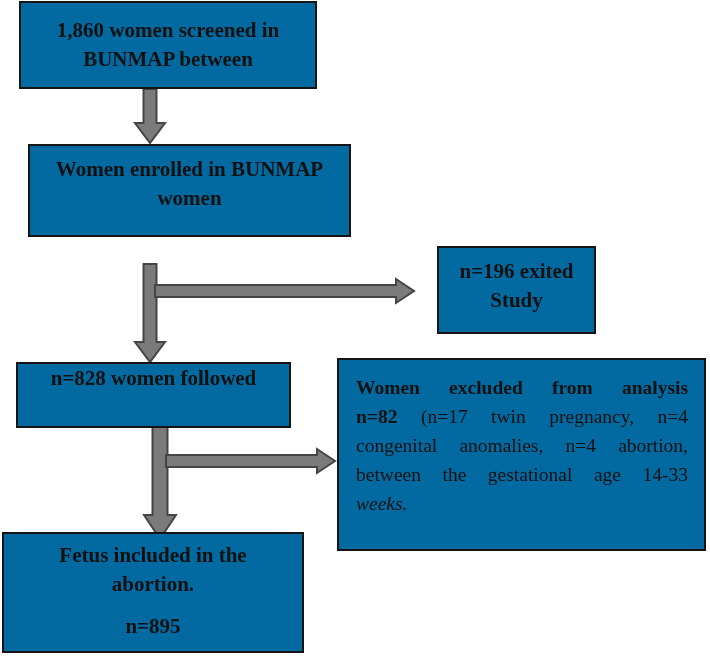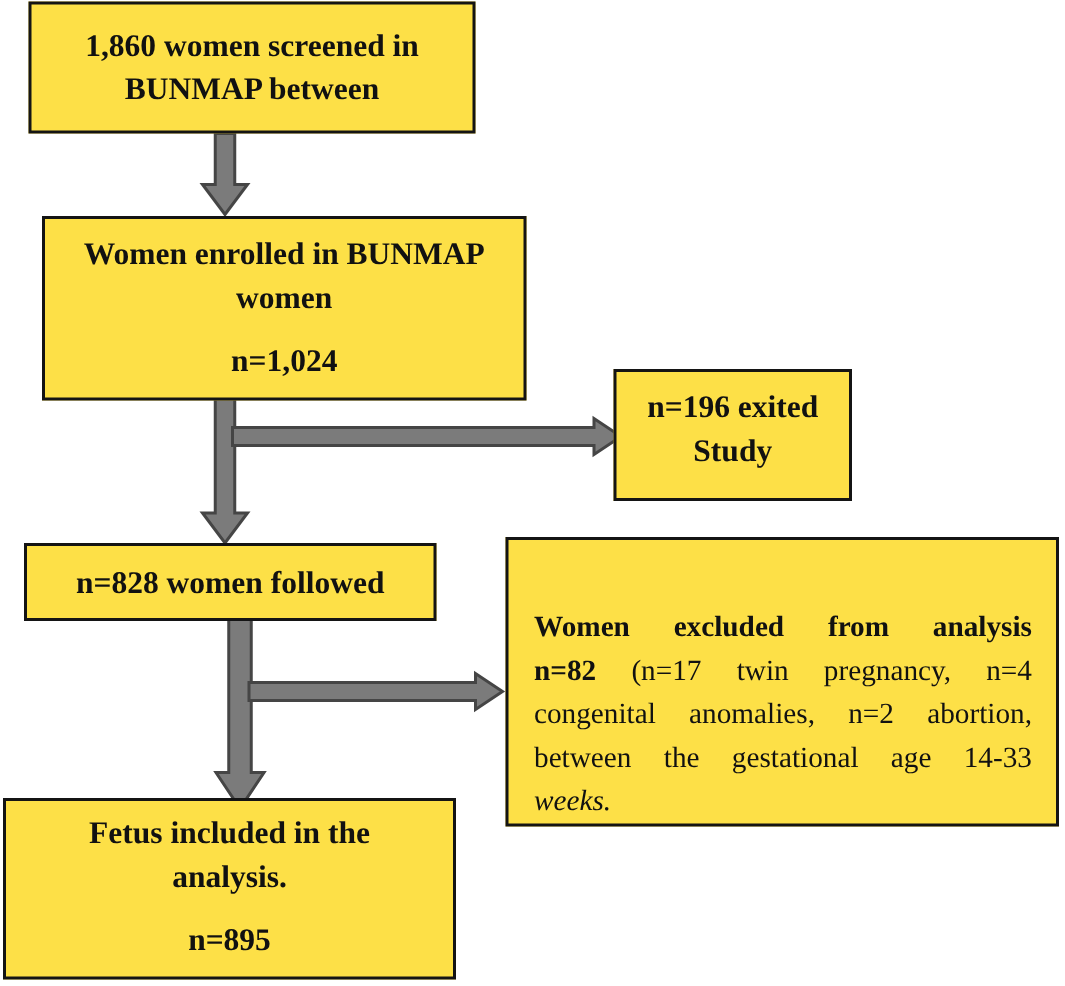--- a/index.html
+++ b/index.html
@@ -26,46 +26,46 @@
   }
   .arrows polygon {
     fill: #7b7b7b;
     stroke: #454545;
     stroke-width: 2;
     stroke-linejoin: miter;
   }
   .box {
     position: absolute;
     box-sizing: border-box;
-    background: #fde047;
+    background: #0369a1;
     border: 2.5px solid #141414;
     display: flex;
     flex-direction: column;
     align-items: center;
     font-weight: bold;
     font-size: 21px;
     line-height: 29px;
     text-align: center;
   }
   .box .ln {
     white-space: nowrap;
   }
   .box .count {
     margin-top: 13px;
   }
   .box-screened   { left: 19px;  top: 1px;   width: 298px; height: 88px;  justify-content: center; }
-  .box-enrolled   { left: 28px;  top: 144px; width: 323px; height: 123px; padding-top: 9px; align-items: center; }
-  .box-exited     { left: 409px; top: 246px; width: 159px; height: 88px;  justify-content: center; padding-bottom: 8px; }
-  .box-followed   { left: 16px;  top: 362px; width: 275px; height: 52px;  justify-content: center; }
+  .box-enrolled   { left: 28px;  top: 144px; width: 323px; height: 93px; padding-top: 9px; align-items: center; }
+  .box-exited     { left: 437px; top: 246px; width: 159px; height: 88px;  justify-content: center; padding-bottom: 8px; }
+  .box-followed   { left: 16px;  top: 362px; width: 275px; height: 66px;  }
   .box-included   { left: 2px;   top: 532px; width: 302px; height: 121px; padding-top: 7px; }
   .box-excluded {
     left: 337px; top: 358px; width: 369px; height: 193px;
     border-width: 2px;
     align-items: stretch;
-    justify-content: flex-end;
+    justify-content: flex-start;
     padding: 13px 16px 0 17px;
     font-weight: normal;
     font-size: 19.5px;
     line-height: 29px;
     text-align: left;
   }
   .box-excluded .jl {
     text-align: justify;
     text-align-last: justify;
   }
@@ -91,39 +91,38 @@
   </svg>
 
   <div class="box box-screened">
     <div class="ln">1,860 women screened in</div>
     <div class="ln">BUNMAP between</div>
   </div>
 
   <div class="box box-enrolled">
     <div class="ln">Women enrolled in BUNMAP</div>
     <div class="ln">women</div>
-    <div class="ln count">n=1,024</div>
   </div>
 
   <div class="box box-exited">
     <div class="ln">n=196 exited</div>
     <div class="ln">Study</div>
   </div>
 
   <div class="box box-followed">
     <div class="ln">n=828 women followed</div>
   </div>
 
   <div class="box box-excluded">
     <div class="jl"><b>Women excluded from analysis</b> <span></span></div>
     <div class="jl"><b>n=82</b> <span>(n=17 twin pregnancy, n=4</span></div>
-    <div class="jl"><b></b> <span>congenital anomalies, n=2 abortion,</span></div>
+    <div class="jl"><b></b> <span>congenital anomalies, n=4 abortion,</span></div>
     <div class="jl"><b></b> <span>between the gestational age 14-33</span></div>
     <div class="jl"><b></b> <span>weeks.</span></div>
   </div>
 
   <div class="box box-included">
     <div class="ln">Fetus included in the</div>
-    <div class="ln">analysis.</div>
+    <div class="ln">abortion.</div>
     <div class="ln count">n=895</div>
   </div>
 
 </div>
 
 </body></html>

